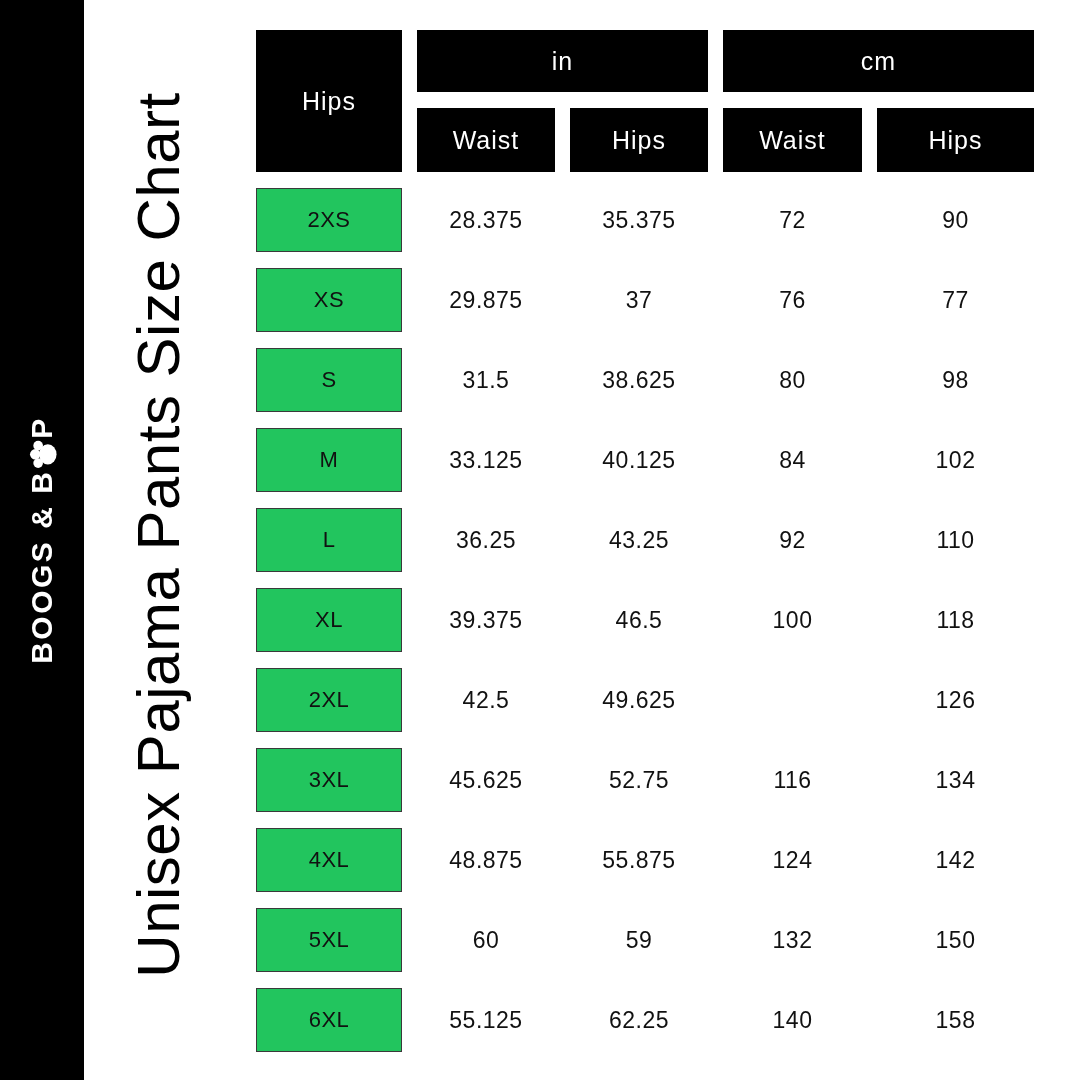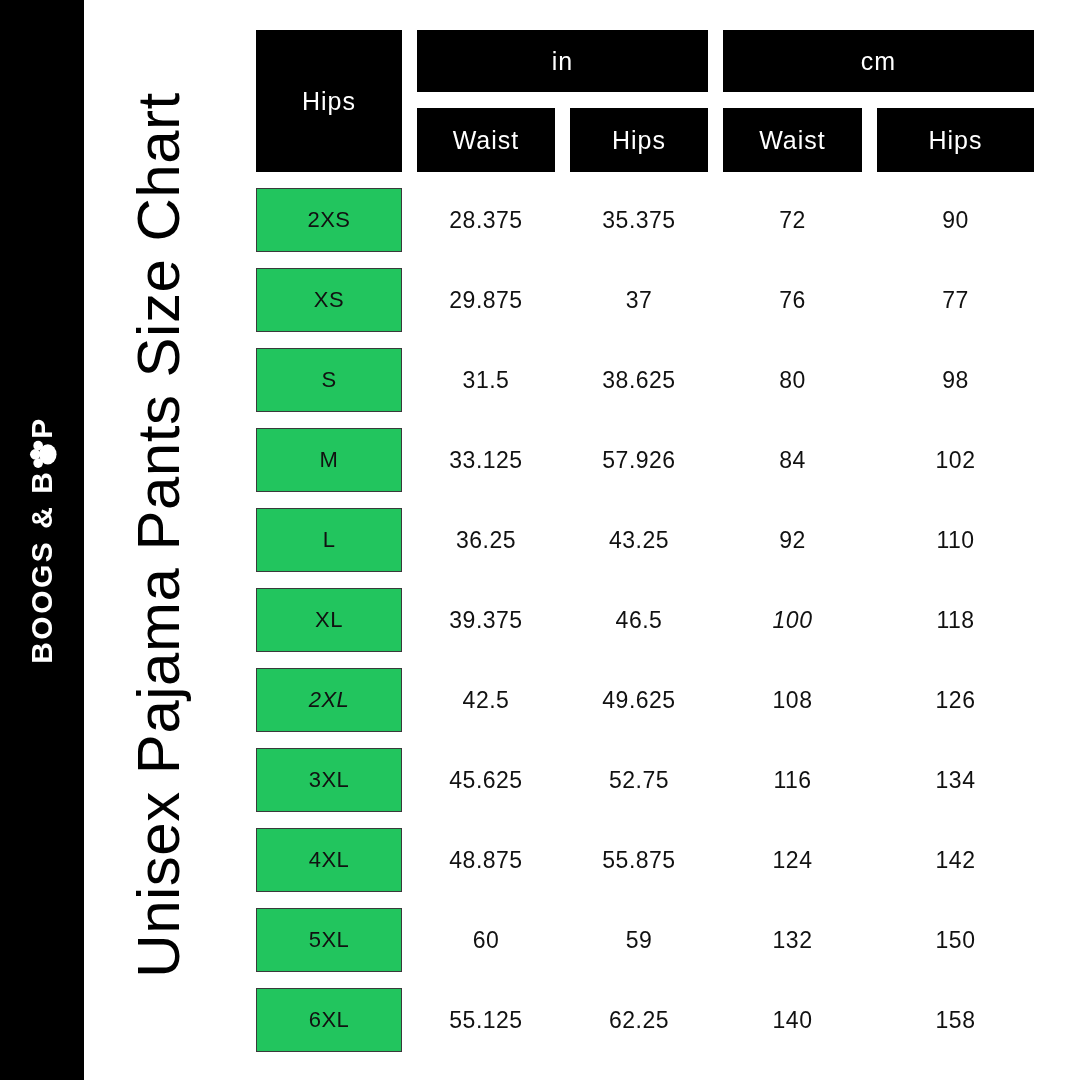--- a/index.html
+++ b/index.html
@@ -138,37 +138,36 @@
       <div class="num" style="grid-area: 4 / 3;">37</div>
       <div class="num" style="grid-area: 4 / 4;">76</div>
       <div class="num" style="grid-area: 4 / 5;">77</div>
       <div class="size-box" style="grid-area: 5 / 1;">S</div>
       <div class="num" style="grid-area: 5 / 2;">31.5</div>
       <div class="num" style="grid-area: 5 / 3;">38.625</div>
       <div class="num" style="grid-area: 5 / 4;">80</div>
       <div class="num" style="grid-area: 5 / 5;">98</div>
       <div class="size-box" style="grid-area: 6 / 1;">M</div>
       <div class="num" style="grid-area: 6 / 2;">33.125</div>
-      <div class="num" style="grid-area: 6 / 3;">57.926</div>
+      <div class="num" style="grid-area: 6 / 3;">40.125</div>
       <div class="num" style="grid-area: 6 / 4;">84</div>
       <div class="num" style="grid-area: 6 / 5;">102</div>
       <div class="size-box" style="grid-area: 7 / 1;">L</div>
       <div class="num" style="grid-area: 7 / 2;">36.25</div>
       <div class="num" style="grid-area: 7 / 3;">43.25</div>
       <div class="num" style="grid-area: 7 / 4;">92</div>
       <div class="num" style="grid-area: 7 / 5;">110</div>
       <div class="size-box" style="grid-area: 8 / 1;">XL</div>
       <div class="num" style="grid-area: 8 / 2;">39.375</div>
       <div class="num" style="grid-area: 8 / 3;">46.5</div>
-      <div class="num" style="grid-area: 8 / 4; font-style: italic;">100</div>
+      <div class="num" style="grid-area: 8 / 4;">100</div>
       <div class="num" style="grid-area: 8 / 5;">118</div>
-      <div class="size-box" style="grid-area: 9 / 1; font-style: italic;">2XL</div>
+      <div class="size-box" style="grid-area: 9 / 1;">2XL</div>
       <div class="num" style="grid-area: 9 / 2;">42.5</div>
       <div class="num" style="grid-area: 9 / 3;">49.625</div>
-      <div class="num" style="grid-area: 9 / 4;">108</div>
       <div class="num" style="grid-area: 9 / 5;">126</div>
       <div class="size-box" style="grid-area: 10 / 1;">3XL</div>
       <div class="num" style="grid-area: 10 / 2;">45.625</div>
       <div class="num" style="grid-area: 10 / 3;">52.75</div>
       <div class="num" style="grid-area: 10 / 4;">116</div>
       <div class="num" style="grid-area: 10 / 5;">134</div>
       <div class="size-box" style="grid-area: 11 / 1;">4XL</div>
       <div class="num" style="grid-area: 11 / 2;">48.875</div>
       <div class="num" style="grid-area: 11 / 3;">55.875</div>
       <div class="num" style="grid-area: 11 / 4;">124</div>

